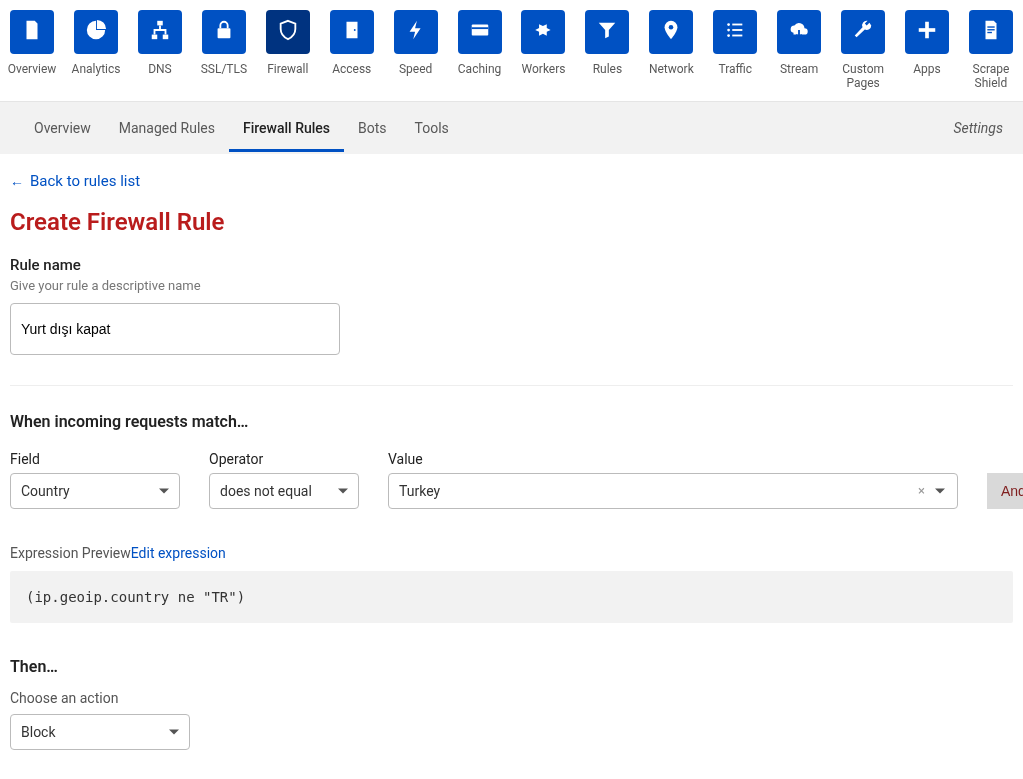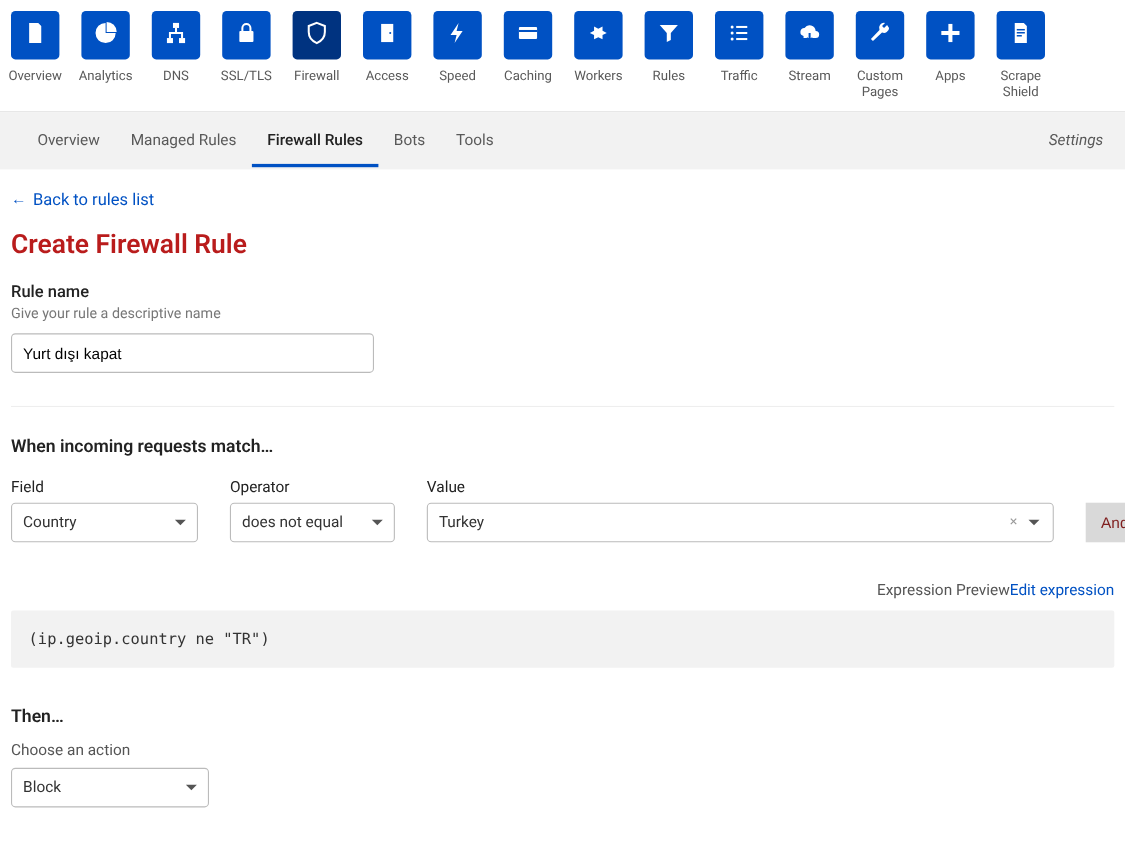--- a/index.html
+++ b/index.html
@@ -90,21 +90,21 @@
     color: #222;
     margin-bottom: 4px;
   }
   .section-help {
     font-size: 13px;
     color: #777;
     margin-bottom: 10px;
   }
   .text-input {
     width: 330px;
-    height: 36px;
+    height: 52px;
     border: 1px solid #bbb;
     border-radius: 4px;
     padding: 0 10px;
     font-size: 14px;
   }
   .divider {
     border: none;
     border-top: 1px solid #eee;
     margin: 30px 0 26px 0;
   }
@@ -186,21 +186,21 @@
     padding: 0 14px;
     background: #d9d9d9;
     border: none;
     border-radius: 0;
     font-size: 14px;
     color: #7f1d1d;
     cursor: pointer;
   }
   .preview-row {
     display: flex;
-    justify-content: flex-end;
+    justify-content: flex-start;
     align-items: baseline;
     margin-top: 36px;
     margin-bottom: 10px;
   }
   .preview-label {
     font-size: 14px;
     color: #555;
   }
   .edit-link {
     font-size: 14px;
@@ -312,20 +312,29 @@
       </div>
     <div class="topnav-label">Workers</div>
   </div>
   <div class="topnav-item">
     <div class="topnav-tile">
         <span><svg viewBox="0 0 24 24">
             <path d="M3 4h18l-7 8v7l-4 2v-9z"></path>
           </svg></span>
       </div>
     <div class="topnav-label">Rules</div>
+  </div>
+  <div class="topnav-item">
+    <div class="topnav-tile">
+        <span><svg viewBox="0 0 24 24">
+            <path d="M12 2a7 7 0 0 1 7 7c0 5-7 13-7 13S5 14 5 9a7 7 0 0 1 7-7z"></path>
+            <circle cx="12" cy="9" r="2.5" fill="#0051c3"></circle>
+          </svg></span>
+      </div>
+    <div class="topnav-label">Network</div>
   </div>
   <div class="topnav-item">
     <div class="topnav-tile">
         <span><svg viewBox="0 0 24 24">
             <circle cx="5" cy="6" r="1.5"></circle>
             <rect x="9" y="5" width="11" height="2"></rect>
             <circle cx="5" cy="12" r="1.5"></circle>
             <rect x="9" y="11" width="11" height="2"></rect>
             <circle cx="5" cy="18" r="1.5"></circle>
             <rect x="9" y="17" width="11" height="2"></rect>

